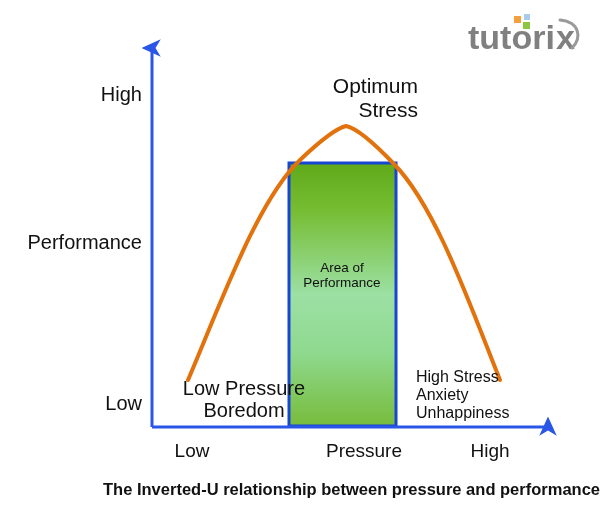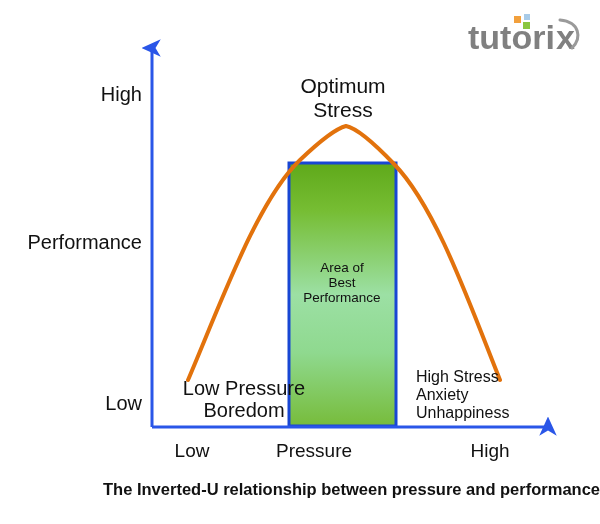--- a/index.html
+++ b/index.html
@@ -70,39 +70,39 @@
   }
 
   #x-label-low {
     left: 152px;
     top: 440px;
     width: 80px;
     text-align: center;
     font-size: 19px;
   }
   #x-label-pressure {
-    left: 276px;
+    left: 292px;
     top: 440px;
     width: 110px;
-    text-align: left;
+    text-align: right;
     font-size: 19px;
   }
   #x-label-high {
     left: 450px;
     top: 440px;
     width: 80px;
     text-align: center;
     font-size: 19px;
   }
 
   #optimum-stress {
     left: 268px;
     top: 74px;
     width: 150px;
-    text-align: center;
+    text-align: right;
     font-size: 21px;
   }
 
   #low-pressure-boredom {
     left: 150px;
     top: 377px;
     width: 140px;
     text-align: center;
     font-size: 20px;
     margin-left: 24px;
@@ -195,19 +195,18 @@
   </div>
 
   <div class="lbl" id="high-stress-block">
     <div>High Stress</div>
     <div>Anxiety</div>
     <div>Unhappiness</div>
   </div>
 
   <div class="lbl" id="area-best-performance">
     <div>Area of</div>
-    <div>Best</div>
     <div>Performance</div>
   </div>
 
   <div id="caption">The Inverted-U relationship between pressure and performance</div>
 
 </div>
 
 </body></html>

